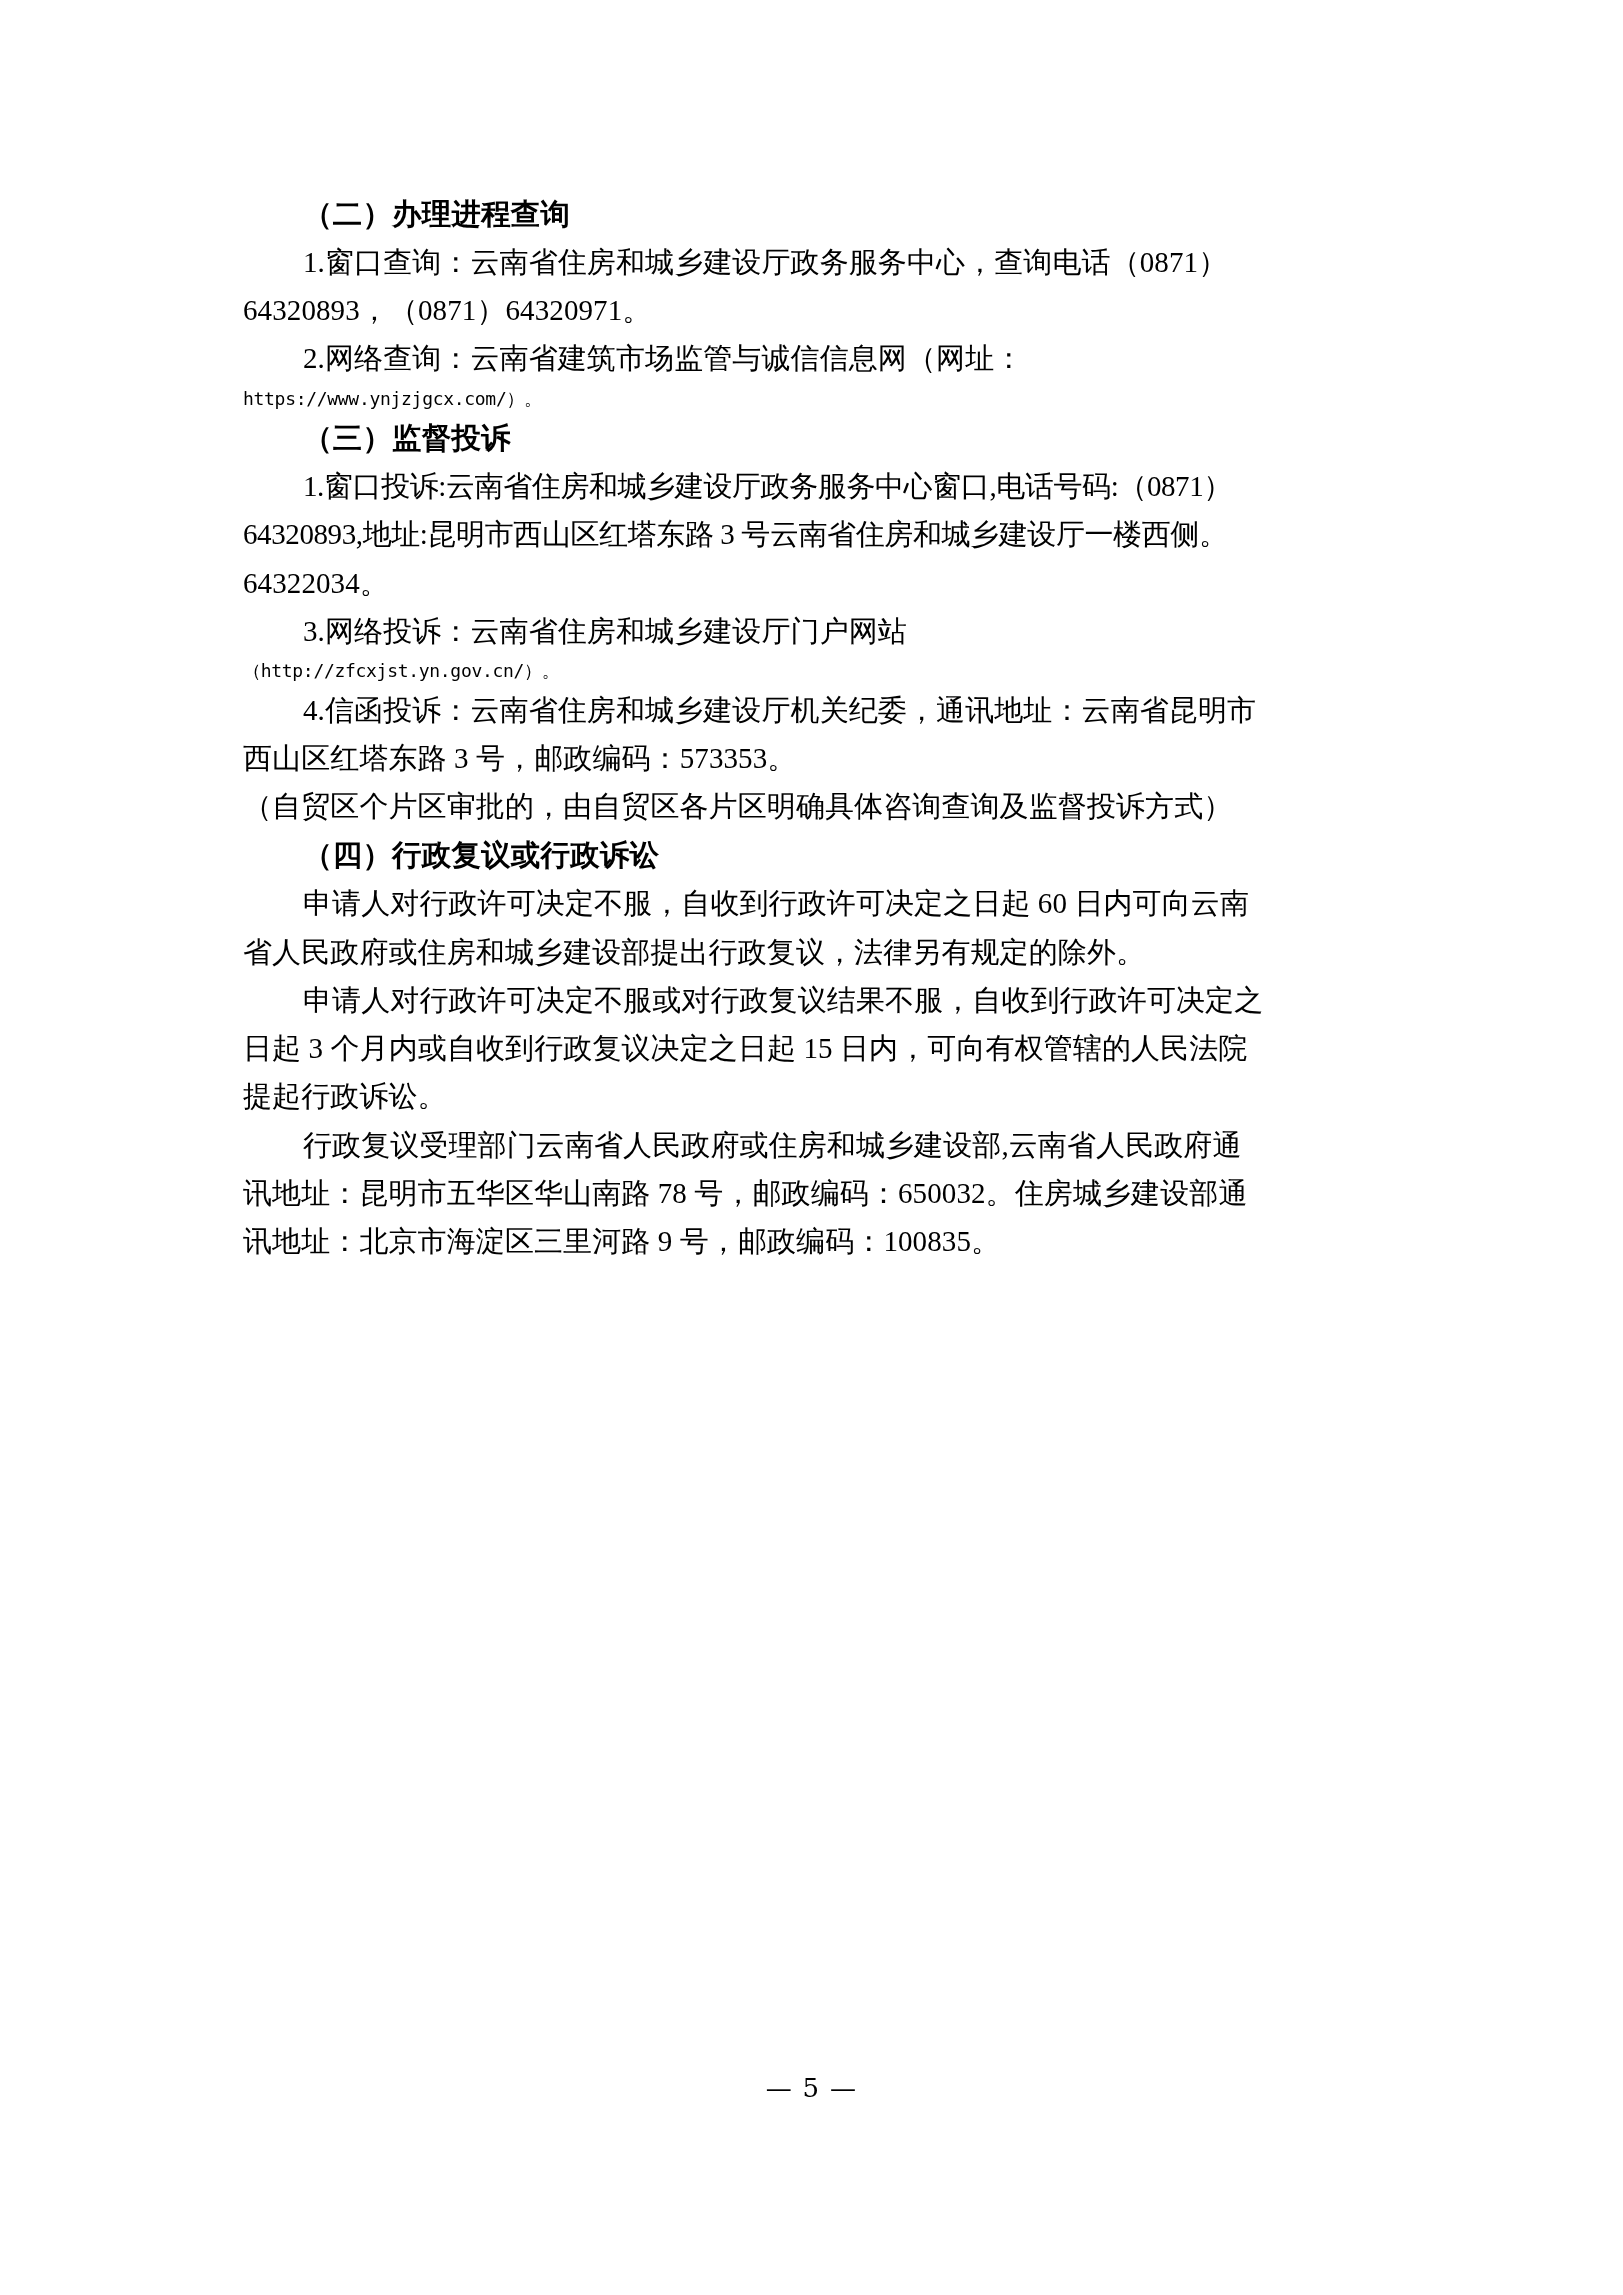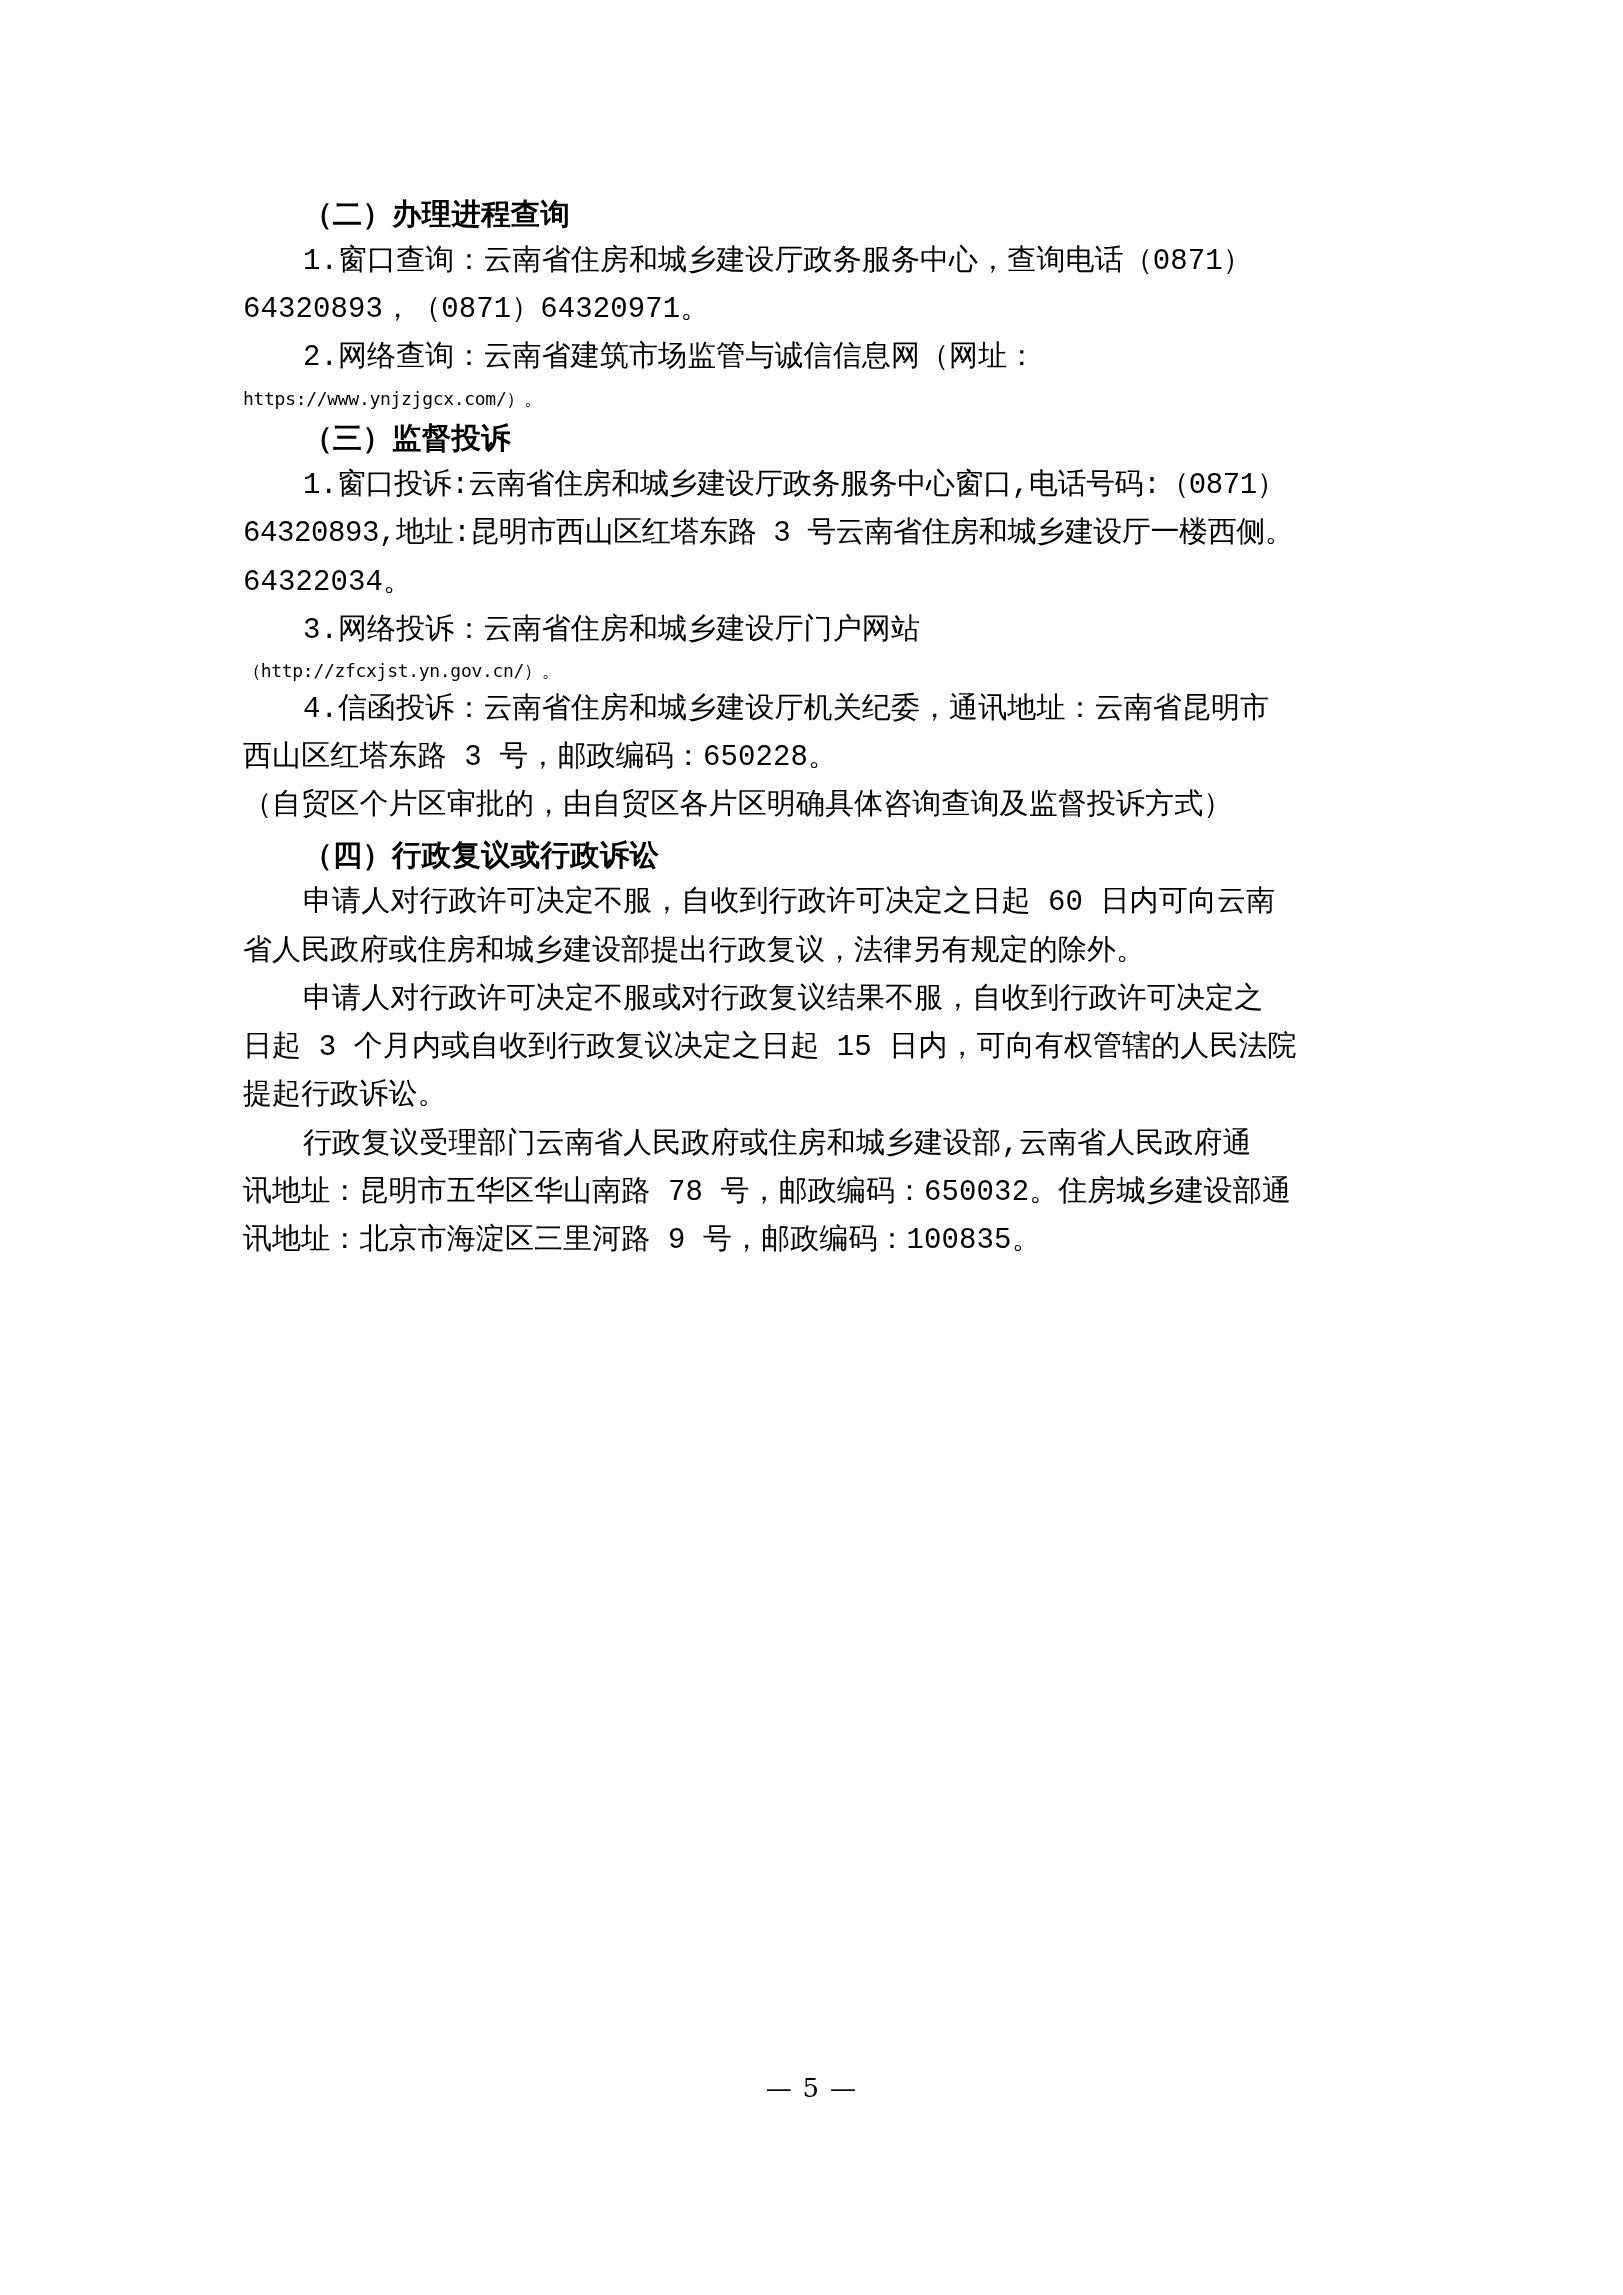--- a/index.html
+++ b/index.html
@@ -29,21 +29,21 @@
     width: 1139px;
   }
   
   .p {
     font-size: 29px;
     line-height: 1.62;
     margin: 0 0 1.3px 0;
     text-align: justify;
     text-justify: inter-ideograph;
     letter-spacing: 0.1px;
-    font-family: Liberation Mono, monospace;
+    font-family: Liberation Serif, serif;
   }
   .heading {
     font-weight: bold;
     font-size: 29.4px;
     line-height: 1.62;
     margin: 0 0 1.3px 0;
     font-family: "DejaVu Serif", "Liberation Serif", serif;
     letter-spacing: 0.3px;
   }
   .indent {
@@ -86,21 +86,21 @@
     </div>
 
     <div class="block">
       <div class="heading indent">（三）监督投诉</div>
       <div class="p indent tight">1.窗口投诉:云南省住房和城乡建设厅政务服务中心窗口,电话号码:（0871）</div>
       <div class="p tight">64320893,地址:昆明市西山区红塔东路 3 号云南省住房和城乡建设厅一楼西侧。</div>
       <div class="p">64322034。</div>
       <div class="p indent">3.网络投诉：云南省住房和城乡建设厅门户网站</div>
       <div class="p mono">（http://zfcxjst.yn.gov.cn/）。</div>
       <div class="p indent">4.信函投诉：云南省住房和城乡建设厅机关纪委，通讯地址：云南省昆明市</div>
-      <div class="p">西山区红塔东路 3 号，邮政编码：650228。</div>
+      <div class="p">西山区红塔东路 3 号，邮政编码：573353。</div>
       <div class="p">（自贸区个片区审批的，由自贸区各片区明确具体咨询查询及监督投诉方式）</div>
     </div>
 
     <div class="block">
       <div class="heading indent">（四）行政复议或行政诉讼</div>
       <div class="p indent">申请人对行政许可决定不服，自收到行政许可决定之日起 60 日内可向云南</div>
       <div class="p">省人民政府或住房和城乡建设部提出行政复议，法律另有规定的除外。</div>
       <div class="p indent">申请人对行政许可决定不服或对行政复议结果不服，自收到行政许可决定之</div>
       <div class="p">日起 3 个月内或自收到行政复议决定之日起 15 日内，可向有权管辖的人民法院</div>
       <div class="p">提起行政诉讼。</div>

